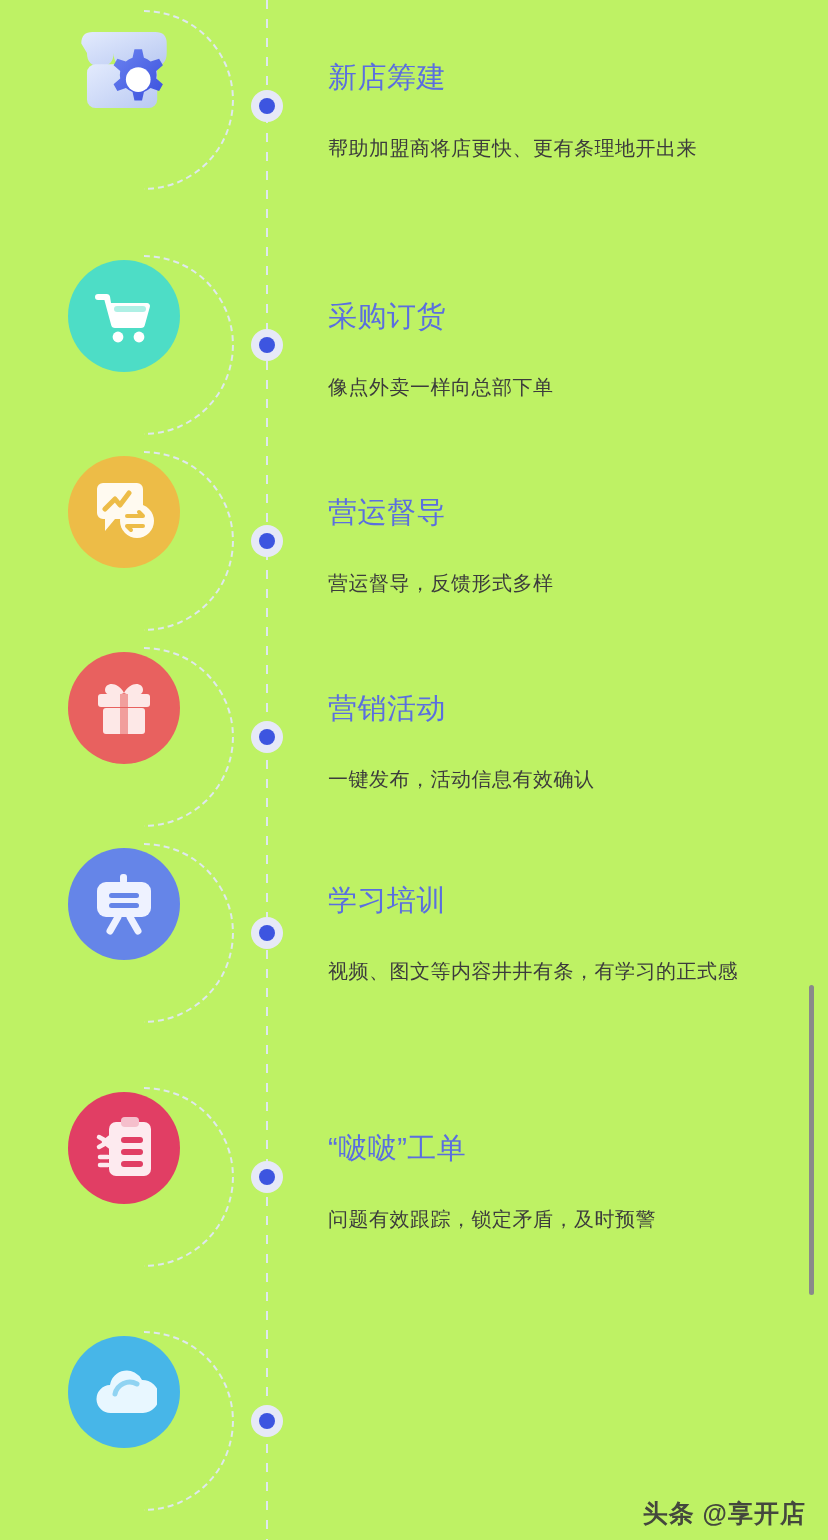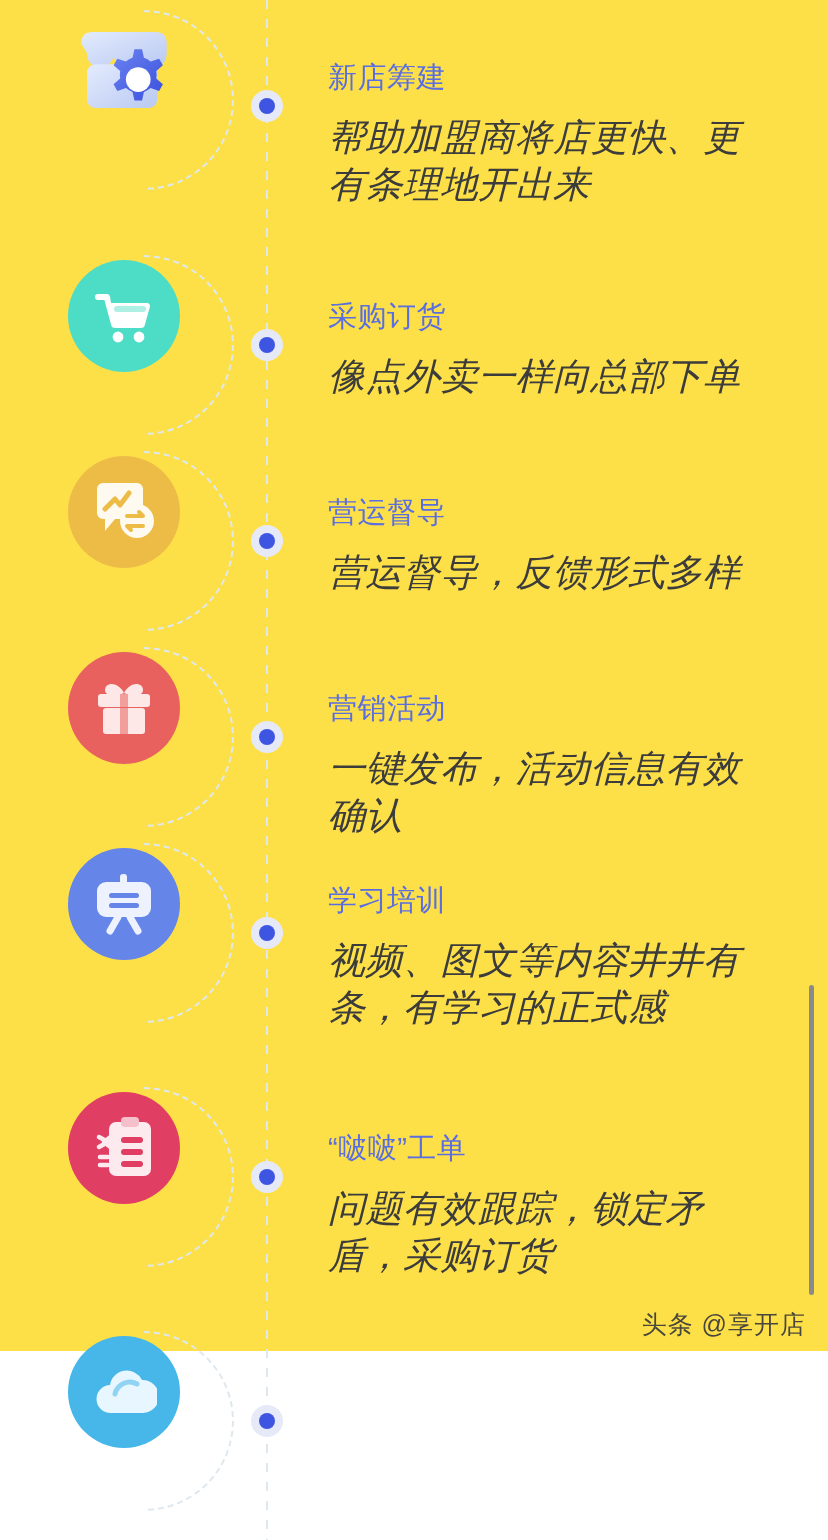--- a/index.html
+++ b/index.html
@@ -8,22 +8,22 @@
     width: 828px;
     height: 1540px;
     background: #ffffff;
     font-family: "Liberation Sans", "DejaVu Sans", sans-serif;
     overflow: hidden;
   }
 
   #root {
     position: relative;
     width: 828px;
-    height: 1351px;
-    background: #fde047;
+    height: 1540px;
+    background: #bef264;
   }
 
   
   .timeline-spine {
     position: absolute;
     left: 266px;
     top: 0;
     width: 2px;
     height: 1540px;
     background-image: linear-gradient(
@@ -112,38 +112,37 @@
 
   .item-title {
     font-size: 29px;
     line-height: 40px;
     color: #5a6ee0;
     letter-spacing: 0.5px;
     white-space: nowrap;
   }
 
   .item-desc {
-    margin-top: 17px;
-    font-size: 37px;
+    margin-top: 28px;
+    font-size: 20px;
     line-height: 47px;
     color: #3c3c3c;
     letter-spacing: 0.5px;
     max-width: 430px;
-    font-style: italic;
   }
 
   
   .watermark {
     position: absolute;
     right: 22px;
     bottom: 12px;
     font-size: 25px;
     line-height: 30px;
     color: #3a3a3a;
-    font-weight: normal;
+    font-weight: bold;
     opacity: .92;
     letter-spacing: 1px;
   }
 
   
   .scrollbar-track {
     position: absolute;
     right: 6px;
     top: 0;
     width: 6px;
@@ -314,21 +313,21 @@
         </svg>
       </span>
     </div>
 
     <div class="timeline-dot" style="top:79px;">
       <i></i>
     </div>
 
     <div class="text-col" style="top:46px;">
       <div class="item-title">“啵啵”工单</div>
-      <div class="item-desc">问题有效跟踪，锁定矛盾，采购订货</div>
+      <div class="item-desc">问题有效跟踪，锁定矛盾，及时预警</div>
     </div>
   </li>
       <li class="timeline-item" style="top: 1326px;">
     <div class="icon-slot">
       <span class="icon-arc"></span>
       <span class="icon-badge" style="top:10px;background:#47b6e8;">
 
         <svg width="66" height="66" viewBox="0 0 66 66" aria-hidden="true">
           <path d="M20 54 a14 14 0 0 1 -1-28 a17 17 0 0 1 32-5 a14 14 0 0 1 1 33 z" fill="#e8f7ff"></path>
           <path d="M24 35 a15 15 0 0 1 22-10" stroke="#47b6e8" stroke-width="5" fill="none" stroke-linecap="round" opacity=".55"></path>

